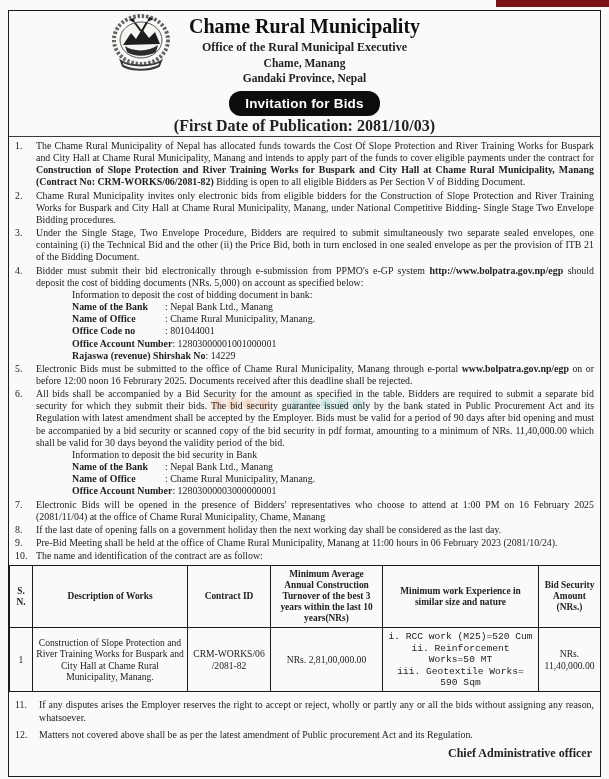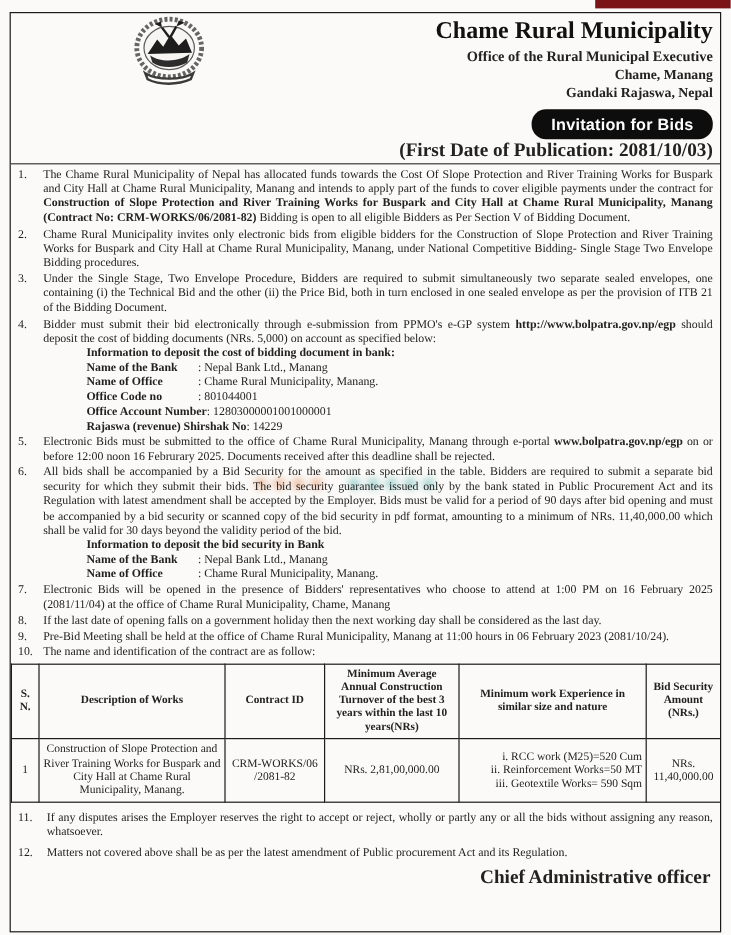--- a/index.html
+++ b/index.html
@@ -13,53 +13,53 @@
   
   .top-strip{position:absolute;top:0;left:496px;width:113px;height:7px;background:#7a1416;z-index:3;}
   
   .watermark{position:absolute;left:210px;top:389px;z-index:1;display:flex;gap:16px;
     font:bold 24px "Liberation Sans",sans-serif;letter-spacing:1px;
     filter:blur(3px);opacity:.5;}
   
   .sheet{position:absolute;left:8px;top:10px;right:8px;bottom:2px;z-index:2;
     border:1.6px solid #1b1b1b;padding:0 6px;overflow:hidden;background:transparent;}
   
-  .header{position:relative;text-align:right;padding-top:4px;}
+  .header{position:relative;text-align:center;padding-top:4px;}
   .logo{position:absolute;left:86px;top:0;width:80px;height:62px;}
   .title{font-size:20px;font-weight:bold;line-height:23px;color:#111;}
   .subtitle{font-size:12px;font-weight:bold;line-height:18px;}
   .hline{font-size:11.5px;font-weight:bold;line-height:15px;font-family:Liberation Serif, serif;}
   .badge{display:inline-block;margin:5px auto 3px;background:#0d0d0d;color:#fff;
     font:bold 13.5px "Liberation Sans","DejaVu Sans",sans-serif;
     padding:5px 16px;border-radius:12px;letter-spacing:.2px;}
   .pubdate{font-size:16px;font-weight:bold;line-height:14px;}
   .header-rule{border:none;border-top:1.2px solid #3a3a3a;margin:3px -6px 3px;}
   
   .list{font-size:9.9px;line-height:12.15px;text-align:justify;}
   .item{display:flex;margin-bottom:1px;}
   .item .no{flex:0 0 21px;}
   .item .txt{flex:1;}
   .info{margin-left:36px;text-align:left;}
   .info-label{display:inline-block;min-width:93px;font-weight:bold;}
-  .info-heading{font-weight:bold;}
+  .info-heading{font-weight:normal;}
   
   table{border-collapse:collapse;table-layout:fixed;width:calc(100% + 12px);
     margin:3px -6px 0;font-size:9.6px;}
   th,td{border:1px solid #1b1b1b;vertical-align:middle;padding:3px 3px;}
   th{font-weight:bold;text-align:center;font-size:9.4px;line-height:11px;}
   td{line-height:11.4px;}
   td.c{text-align:center;}
-  td.l{text-align:right;}
+  td.l{text-align:center;font-family:Liberation Mono, monospace;}
   thead tr{height:62px;}
   tbody tr{height:52px;}
   
   .list-bottom{font-size:9.9px;line-height:12.3px;text-align:justify;margin-top:7px;}
   .list-bottom .item{margin-bottom:5px;}
   .list-bottom .item .no{flex:0 0 24px;}
-  .signature{text-align:right;font-weight:bold;font-size:16px;margin-top:1px;padding-right:2px;}
+  .signature{text-align:right;font-weight:bold;font-size:12px;margin-top:1px;padding-right:2px;}
 </style>
 </head>
 <body>
 
 <div class="top-strip"></div>
 
 <div class="watermark">
   <span style="color:#e08a5a;">●●●●</span>
   <span style="color:#58b4b2;">●●●●●</span>
 </div>
@@ -74,21 +74,21 @@
         <path d="M22 34 L30 22 L35 28 L41 18 L48 27 L54 21 L59 33 Z" fill="#1d1d1d"></path>
         <path d="M24 35 C32 41,48 41,57 34 L55 41 C46 46,33 46,26 41 Z" fill="#2c2c2c"></path>
         <path d="M34 12 L40 20 M46 11 L41 20" stroke="#1d1d1d" stroke-width="2"></path>
         <path d="M34 12 l-6 -3 l5 -2 Z M46 11 l7 -3 l-5 -2 Z" fill="#1d1d1d"></path>
         <path d="M20 50 C30 56,50 56,60 50 L58 55 C47 60,32 60,22 55 Z" fill="none" stroke="#3a3a3a" stroke-width="2"></path>
       </svg>
     </span>
     <div class="title">Chame Rural Municipality</div>
     <div class="subtitle">Office of the Rural Municipal Executive</div>
     <div class="hline">Chame, Manang</div>
-    <div class="hline">Gandaki Rajaswa, Nepal</div>
+    <div class="hline">Gandaki Province, Nepal</div>
     <div><span class="badge">Invitation for Bids</span></div>
     <div class="pubdate">(First Date of Publication: 2081/10/03)</div>
   </div>
 
   <hr class="header-rule">
 
   <div class="list" id="notice-list">
       <div class="item">
         <div class="no">1.</div>
         <div class="txt"><span>The Chame Rural Municipality of Nepal has allocated funds towards the Cost Of Slope Protection and River Training Works for Buspark and City Hall at Chame Rural Municipality, Manang and intends to apply part of the funds to cover eligible payments under the contract for </span><span class="b">Construction of Slope Protection and River Training Works for Buspark and City Hall at Chame Rural Municipality, Manang (Contract No: CRM-WORKS/06/2081-82)</span><span>  Bidding is open to all eligible Bidders as Per Section V of Bidding Document.</span></div>
@@ -115,20 +115,21 @@
       <div class="item">
         <div class="no">5.</div>
         <div class="txt"><span>Electronic Bids must be submitted to the office of Chame Rural Municipality, Manang through e-portal </span><span class="b">www.bolpatra.gov.np/egp</span><span> on or before 12:00 noon 16 Februrary 2025. Documents received after this deadline shall be rejected.</span></div>
       </div>
       <div class="item">
         <div class="no">6.</div>
         <div class="txt"><span>All bids shall be accompanied by a Bid Security for the amount as specified in the table. Bidders are required to submit a separate bid security for which they submit their bids. The bid security guarantee issued only by the bank stated in Public Procurement Act and its Regulation with latest amendment shall be accepted by the Employer. Bids must be valid for a period of 90 days after bid opening and must be accompanied by a bid security or scanned copy of the bid security in pdf format, amounting to a minimum of NRs. 11,40,000.00 which shall be valid for 30 days beyond the validity period of the bid.</span><div class="info">
             <div class="info-heading">Information to deposit the bid security in Bank</div>
             <div class="info-line"><span class="info-label">Name of the Bank</span><span class="info-value">: Nepal Bank Ltd., Manang</span></div>
             <div class="info-line"><span class="info-label">Name of Office</span><span class="info-value">: Chame Rural Municipality, Manang.</span></div>
+            <div class="info-line"><span class="info-label">Office Account Number</span><span class="info-value">: 12803000003000000001</span></div>
           </div></div>
       </div>
       <div class="item">
         <div class="no">7.</div>
         <div class="txt"><span>Electronic Bids will be opened in the presence of Bidders' representatives who choose to attend at 1:00 PM on 16 February 2025 (2081/11/04) at the office of Chame Rural Municipality, Chame, Manang</span></div>
       </div>
       <div class="item">
         <div class="no">8.</div>
         <div class="txt"><span>If the last date of opening falls on a government holiday then the next working day shall be considered as the last day.</span></div>
       </div>

